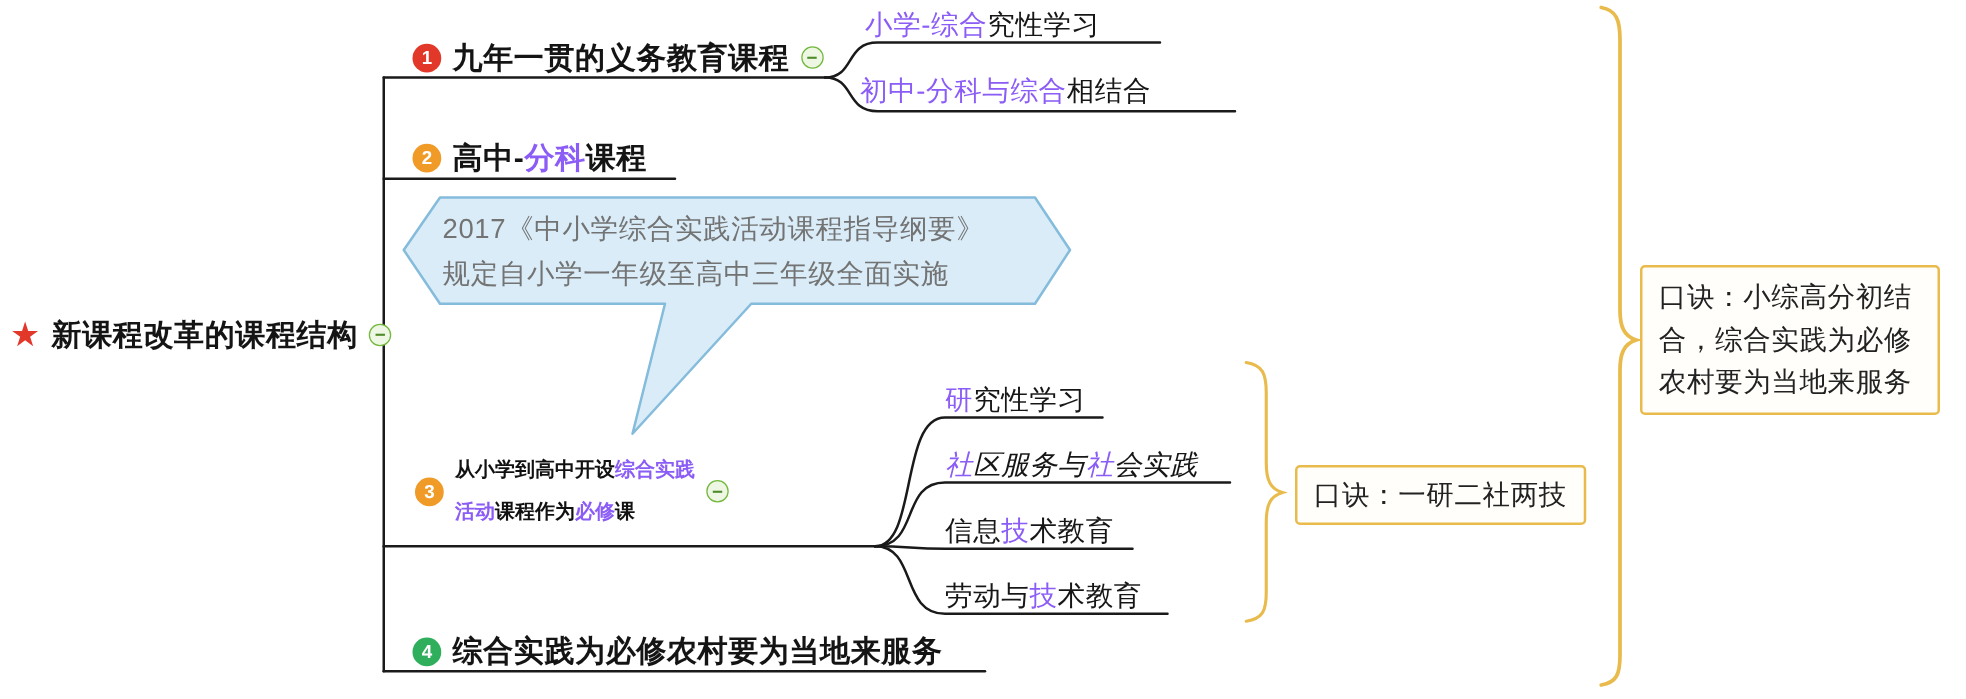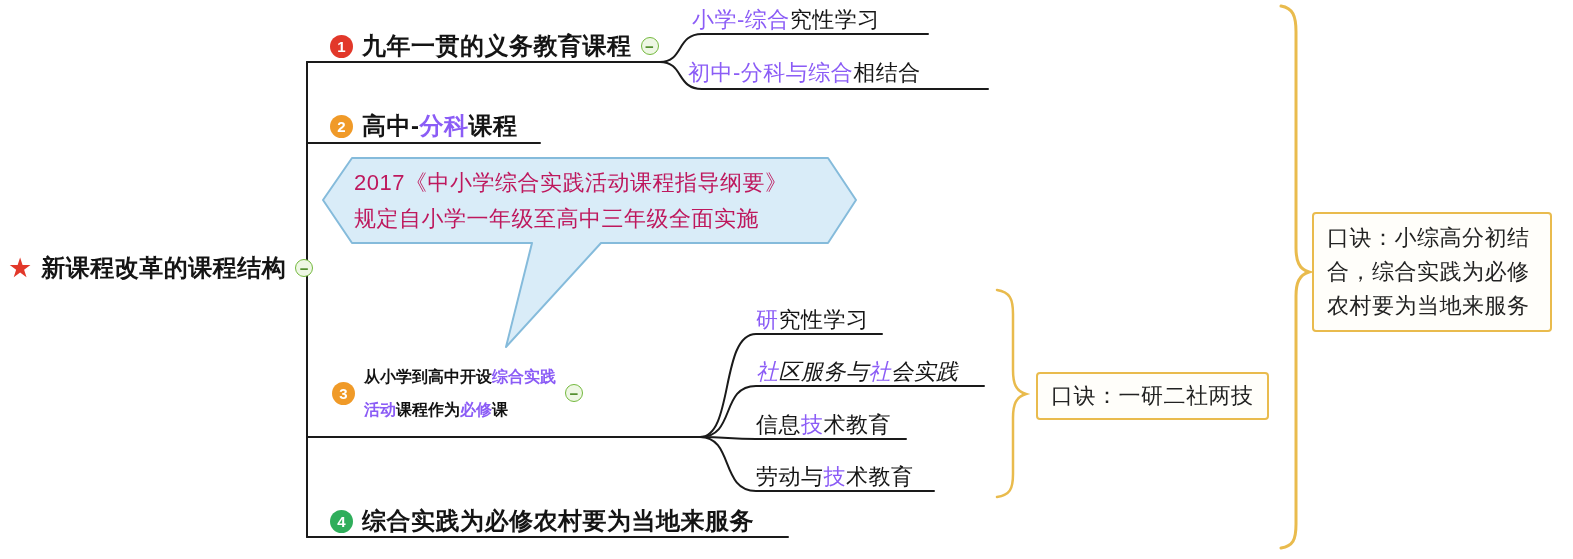--- a/index.html
+++ b/index.html
@@ -27,21 +27,21 @@
     font-size:15px; font-weight:bold; line-height:1;
     align-items:center; justify-content:center; flex:none; cursor:pointer;
   }
   .note {
     position:absolute; border:2px solid #e9bb4d; border-radius:4px;
     background:#fffefa; font-size:22px; color:#222; padding:7px 13px;
     letter-spacing:0.5px;
   }
   .note.wrap { white-space:normal; line-height:34px; }
   .callout-text {
-    position:absolute; font-size:22px; color:#be185d; line-height:36px;
+    position:absolute; font-size:22px; color:#737373; line-height:36px;
     letter-spacing:0.5px; white-space:nowrap;
   }
   .star { color:#e2382a; font-size:27px; line-height:1; flex:none; }
   .two-line { line-height:33px; font-size:16px; font-weight:bold; white-space:nowrap; }
 </style>
 </head>
 <body>
 
 <div class="canvas">
 

